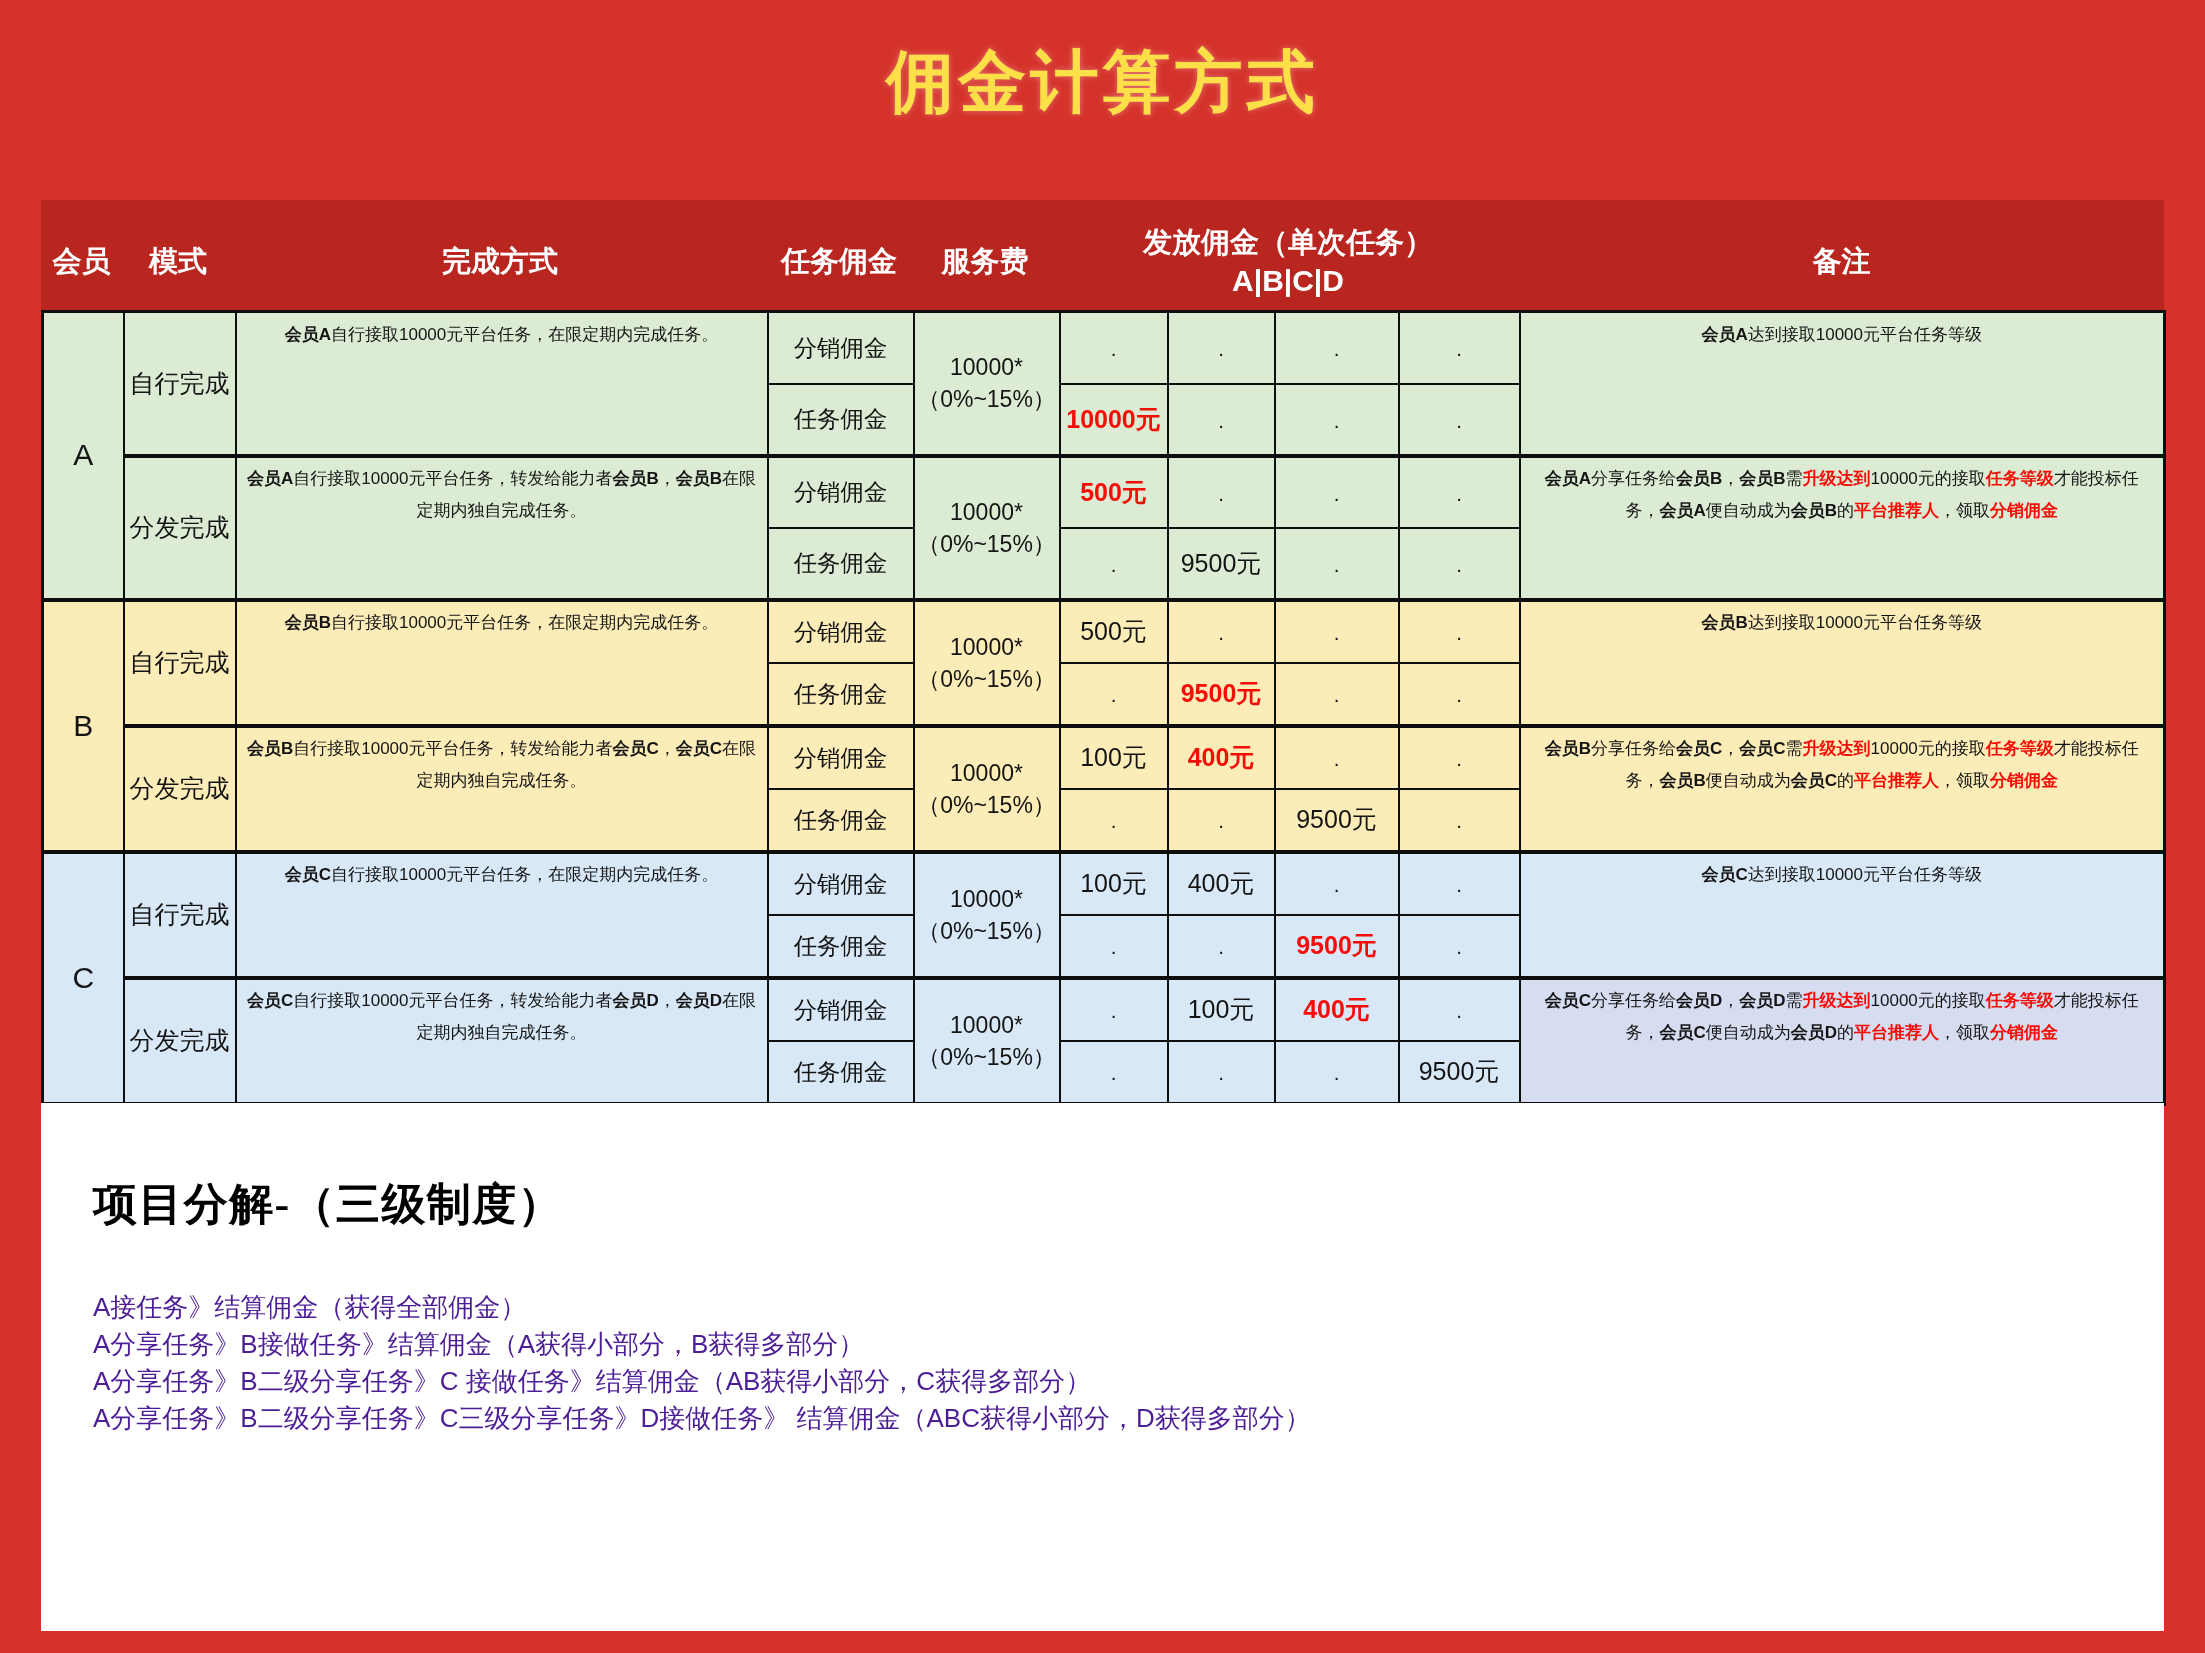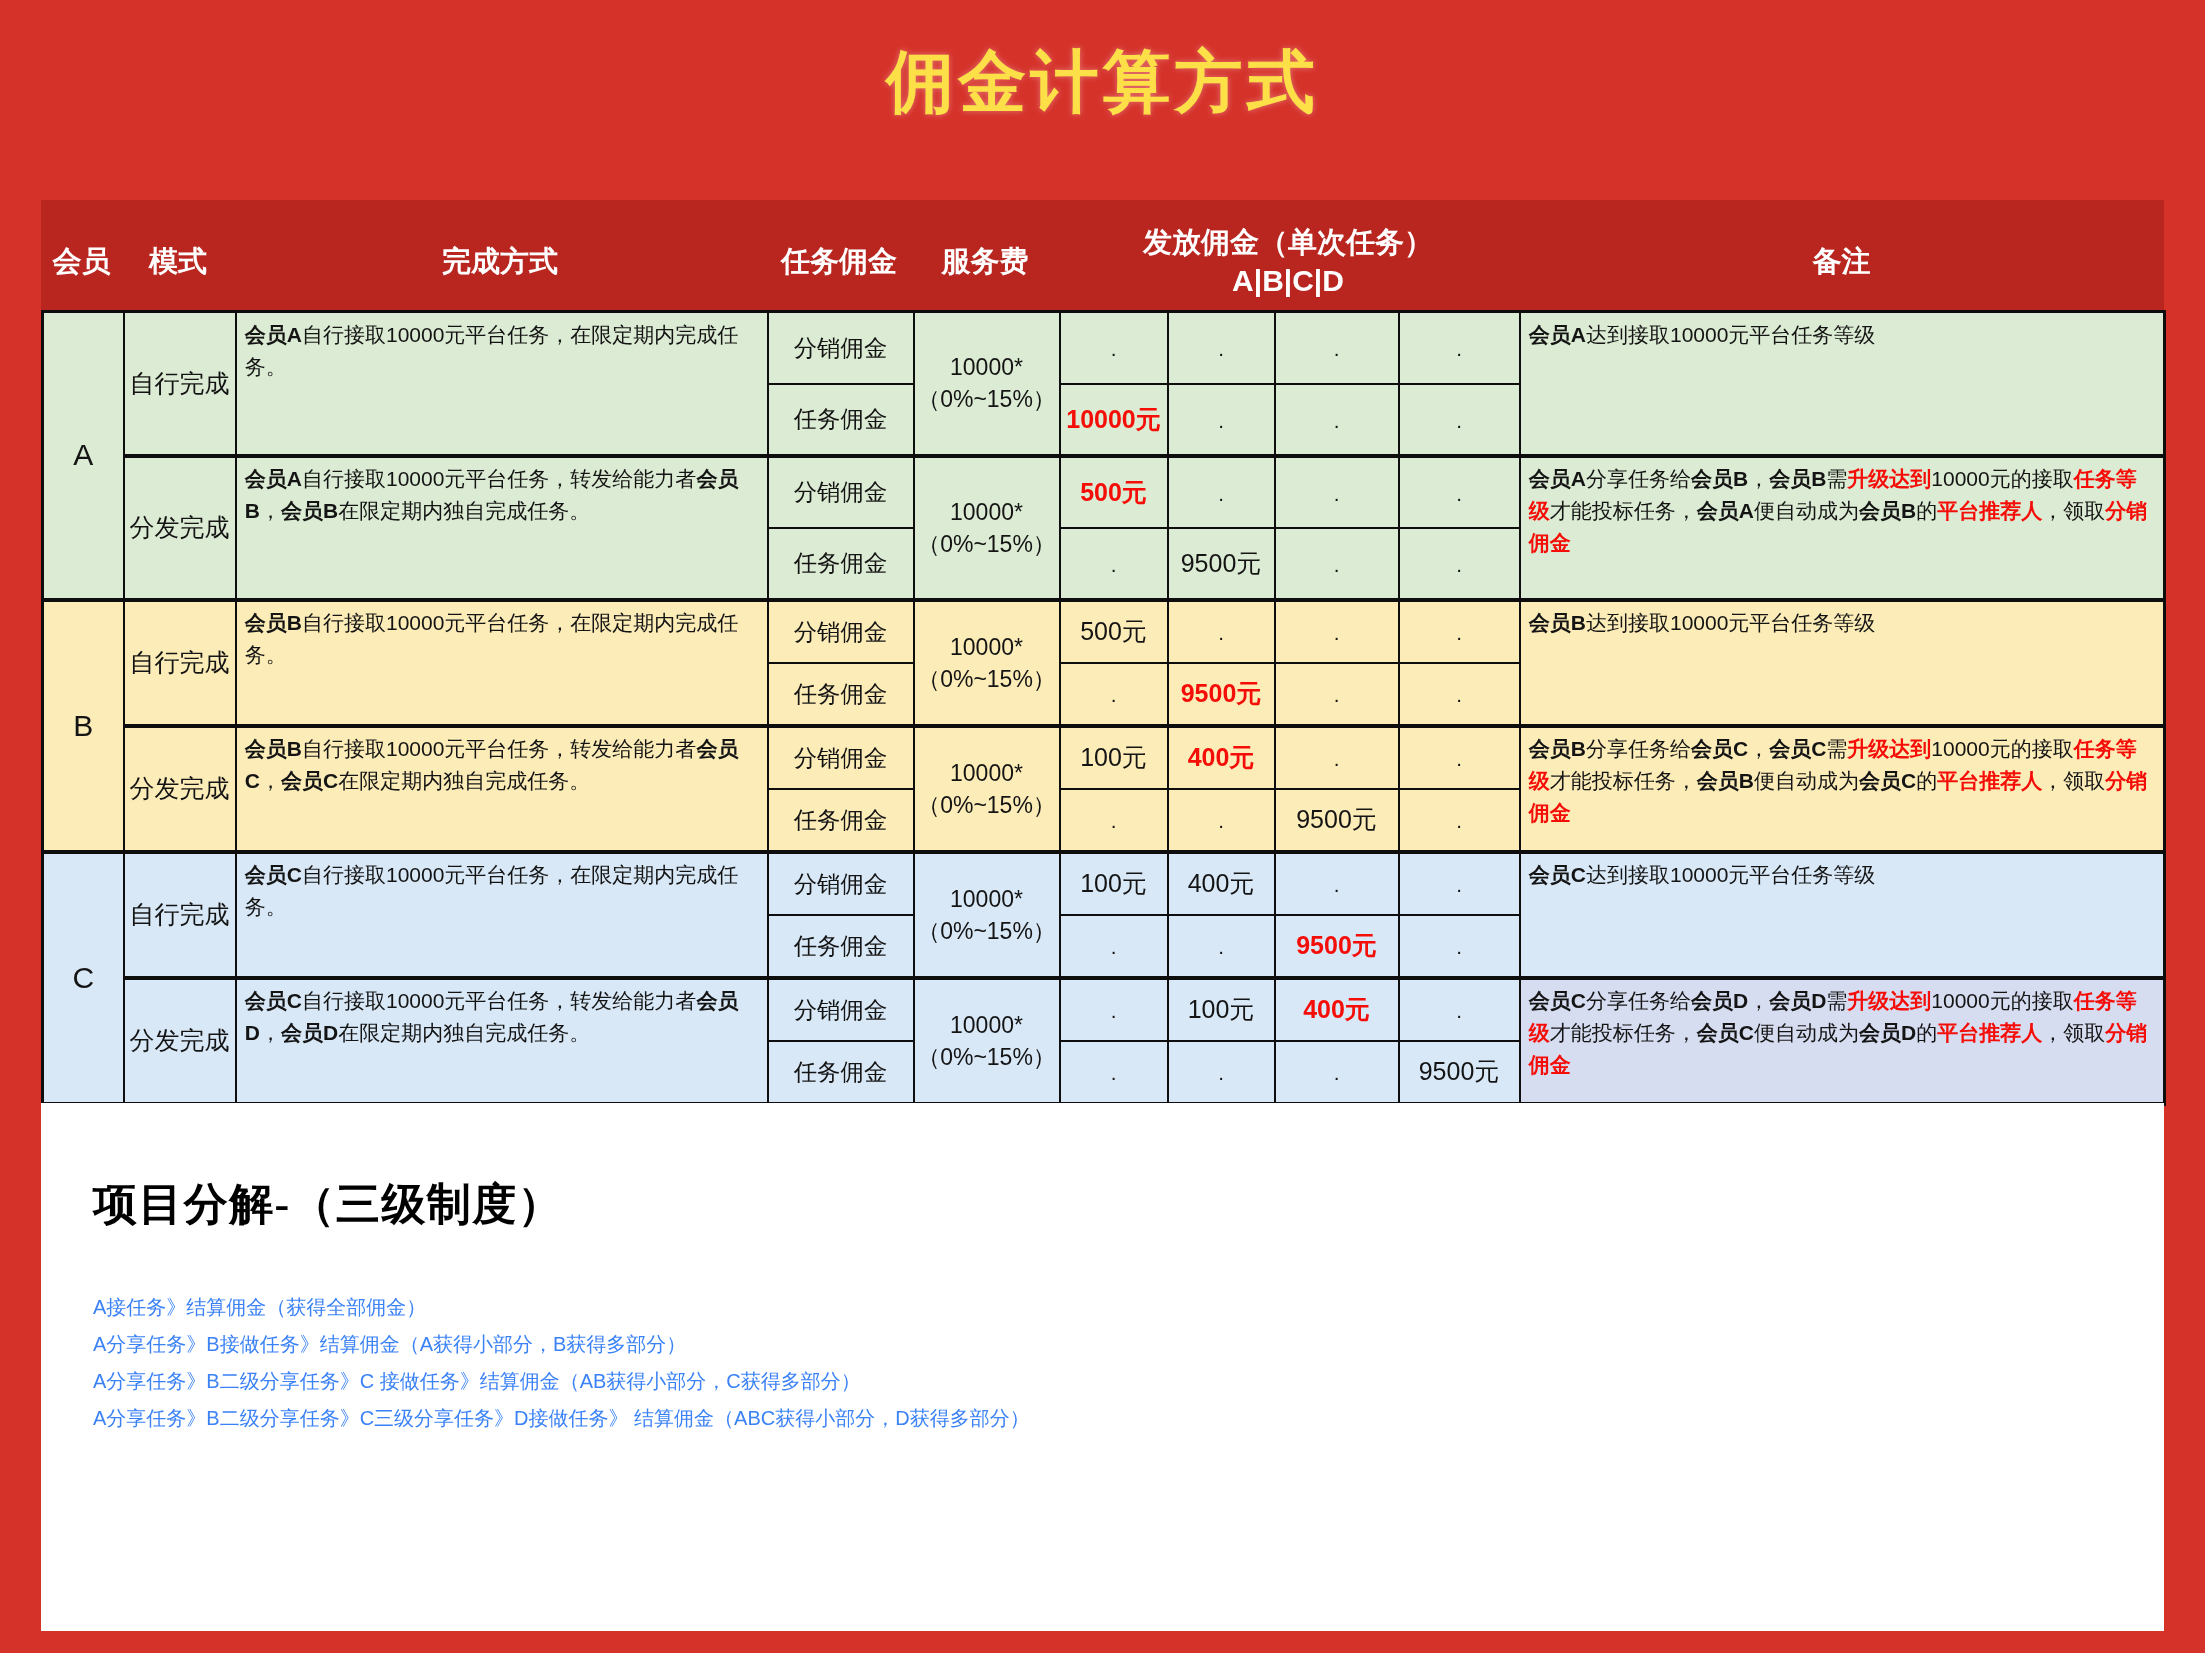--- a/index.html
+++ b/index.html
@@ -24,33 +24,33 @@
   table.grid{position:absolute;left:41px;top:310px;width:2123px;border-collapse:collapse;
         table-layout:fixed;border:3.4px solid var(--line);}
   .grid td{border:2.1px solid var(--line);padding:0;text-align:center;vertical-align:middle;
         font-size:23.4px;color:var(--ink);overflow:hidden;}
   .grid td.tb{border-bottom-width:4.8px;}
   tr.gr0{height:72px;} tr.gr1{height:63px;} tr.gr2{height:63px;}
   tr.gr0>td{background:var(--gA);} tr.gr1>td{background:var(--gB);} tr.gr2>td{background:var(--gC);}
   td.lav{background:var(--gCl) !important;}
   td.member{font-size:30px;}
   td.mode{font-size:25px;}
-  td.desc,td.remark{text-align:left;vertical-align:top;padding:5.5px 8.3px;font-size:21px;line-height:32px;}
+  td.desc,td.remark{text-align:center;vertical-align:top;padding:5.5px 8.3px;font-size:17px;line-height:32px;}
   td.fee{font-size:23px;line-height:32px;}
   td.type{font-size:23.4px;}
   td.val{font-size:25px;}
   .dot{font-size:20.7px;}
   .b{font-weight:bold;}
   .r{color:var(--hl);font-weight:bold;}
   .hl{color:var(--hl);font-weight:bold;}
   
   .footer{position:absolute;left:41px;top:1103px;width:2123px;height:528px;background:#ffffff;color:#000;}
   .footer .hd{margin:77px 12px 0 52px;font-family:"Liberation Serif","DejaVu Serif",serif;
         font-weight:bold;font-size:44px;line-height:1.15;letter-spacing:1.4px;}
-  .footer .lines{margin:58px 0 0 52px;font-size:20px;line-height:37px;color:#3b82f6;}
+  .footer .lines{margin:58px 0 0 52px;font-size:26px;line-height:37px;color:#4c1d95;}
 </style>
 </head>
 <body>
 
 <div class="page">
 
   <div class="main-title">佣金计算方式</div>
 
   <div class="band">
     <div class="h" style="left:0;width:81px;">会员</div>

